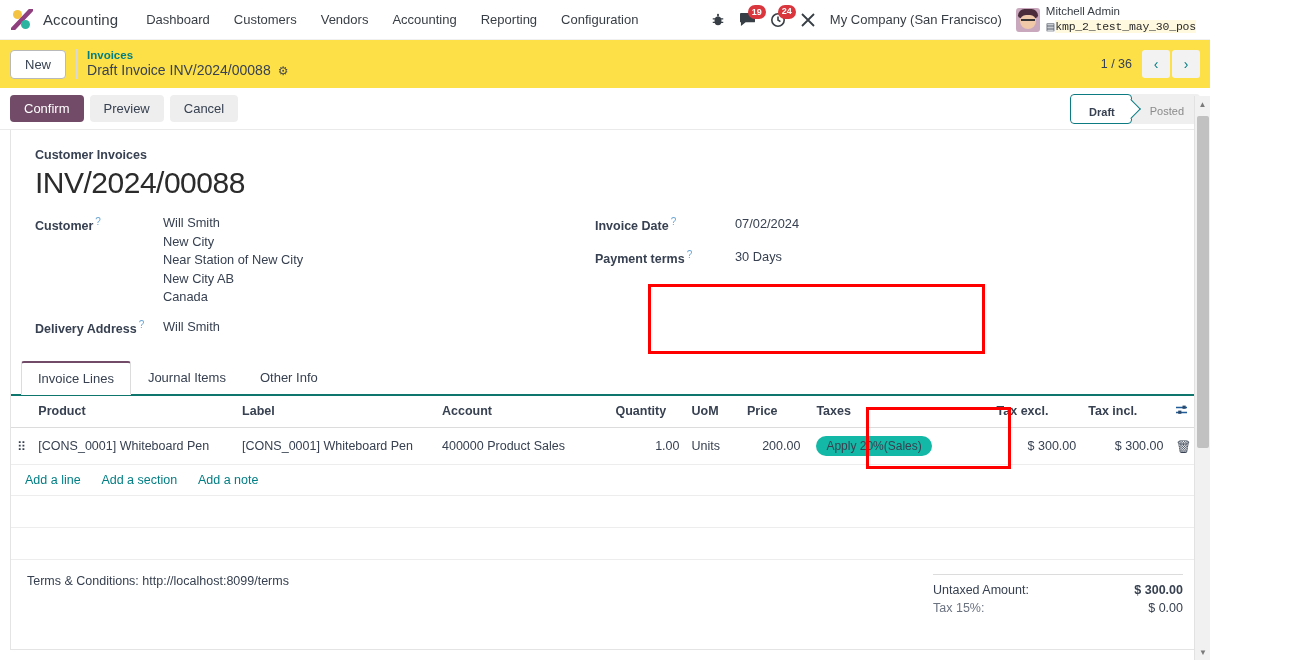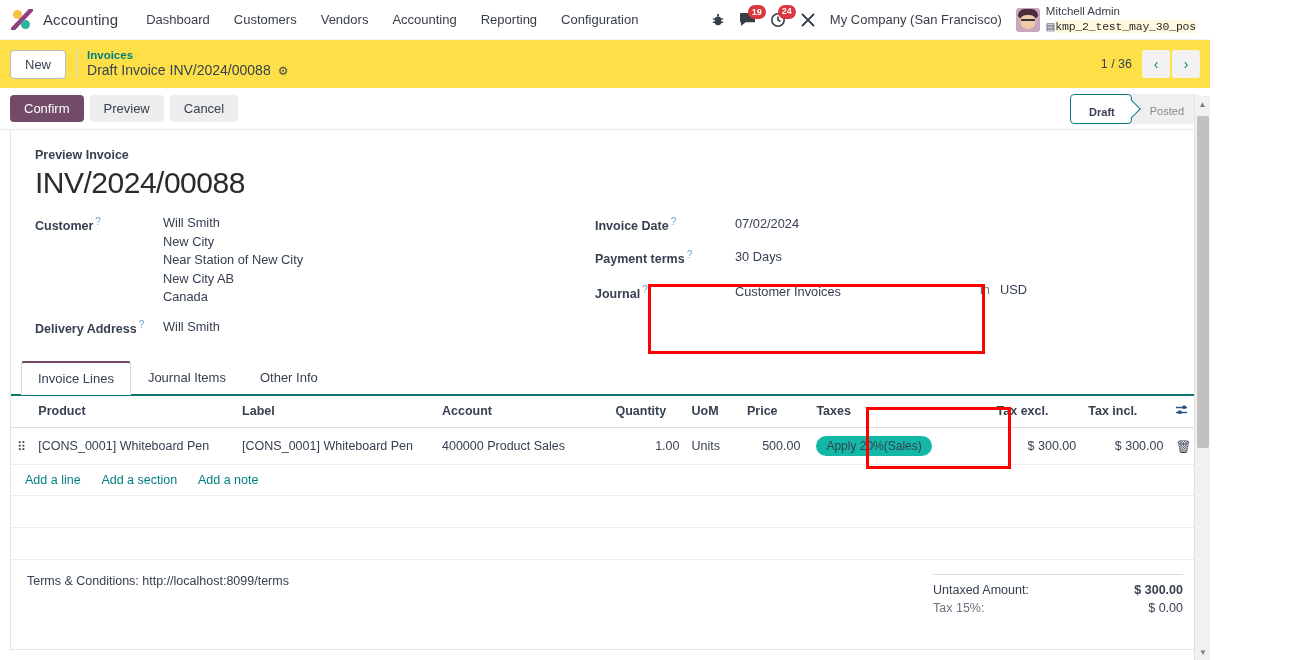--- a/index.html
+++ b/index.html
@@ -284,21 +284,21 @@
     <button class="btn btn-secondary">Cancel</button>
     <div class="statusbar">
       <div class="stat active">Draft</div>
       <div class="stat">Posted</div>
     </div>
   </div>
 
   <div class="sheet-wrap">
     <div class="sheet">
       <div class="sheet-inner">
-        <div class="doc-type">Preview Invoice</div>
+        <div class="doc-type">Customer Invoices</div>
         <div class="doc-title">INV/2024/00088</div>
 
         <div class="cols">
 
           <div class="col-left">
             <div class="frow">
               <div class="flabel"><span>Customer</span><span class="q">?</span></div>
               <div>
                 <div class="addr-line">Will Smith</div>
                 <div class="addr-line">New City</div>
@@ -314,27 +314,20 @@
           </div>
 
           <div class="col-right">
             <div class="frow" style="margin-bottom:14px;">
               <div class="flabel"><span>Invoice Date</span><span class="q">?</span></div>
               <div class="fval">07/02/2024</div>
             </div>
             <div class="frow" style="margin-bottom:16px;">
               <div class="flabel"><span>Payment terms</span><span class="q">?</span></div>
               <div class="fval">30 Days</div>
-            </div>
-            <div class="frow" style="position:relative;">
-              <div class="flabel"><span>Journal</span><span class="q">?</span></div>
-              <div class="fval">Customer Invoices</div>
-              <div class="curr-suffix">
-                <span class="in">in</span><span>USD</span>
-              </div>
             </div>
           </div>
         </div>
       </div>
 
       <div class="notebook">
         <div class="tabs">
           <div class="tab active">Invoice Lines</div>
           <div class="tab">Journal Items</div>
           <div class="tab">Other Info</div>
@@ -365,21 +358,21 @@
             </tr>
           </thead>
           <tbody>
             <tr>
               <td class="handle">⠿</td>
               <td class="link-teal">[CONS_0001] Whiteboard Pen</td>
               <td>[CONS_0001] Whiteboard Pen</td>
               <td>400000 Product Sales</td>
               <td class="num">1.00</td>
               <td>Units</td>
-              <td class="num">500.00</td>
+              <td class="num">200.00</td>
               <td style="padding-left:10px;">
                 <span class="tax-tag">Apply 20%(Sales)</span>
               </td>
               <td class="num">$ 300.00</td>
               <td class="num">$ 300.00</td>
               <td class="trash">🗑</td>
             </tr>
             <tr class="addrow">
               <td colspan="11" style="padding-left:14px;">
                 <span class="addlink">Add a line</span>

